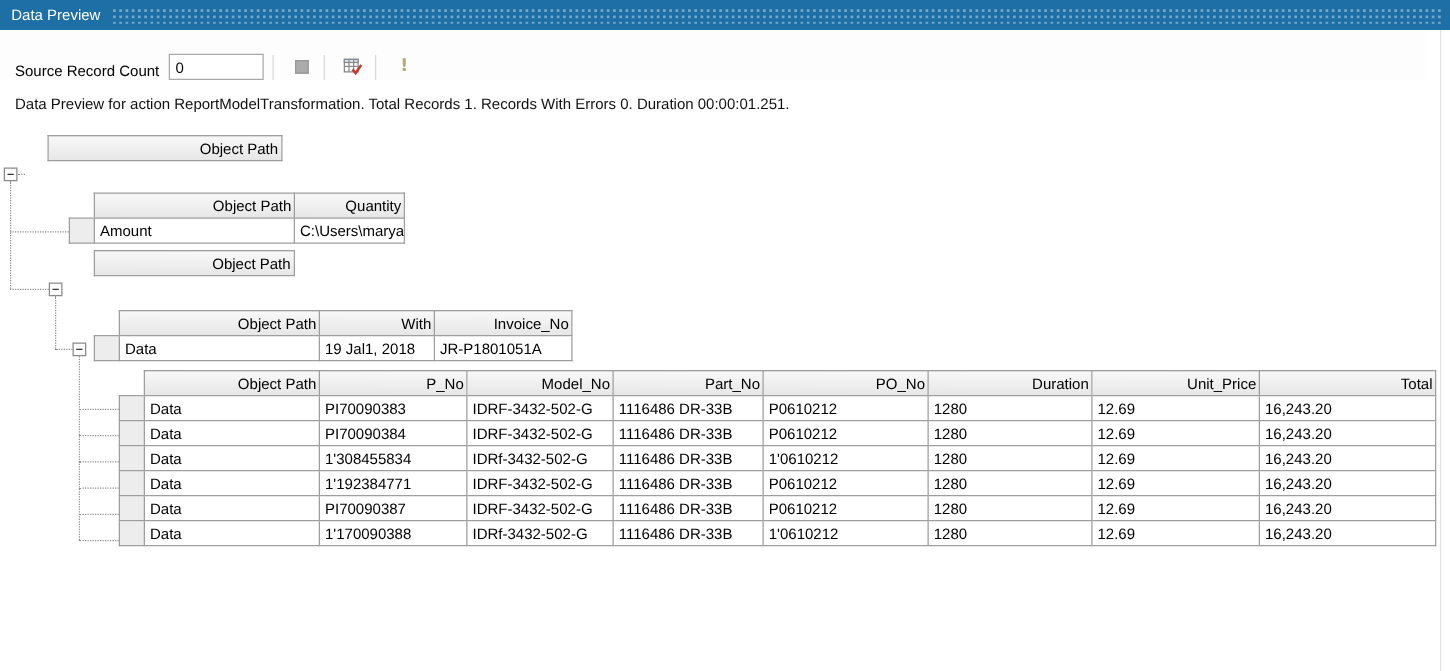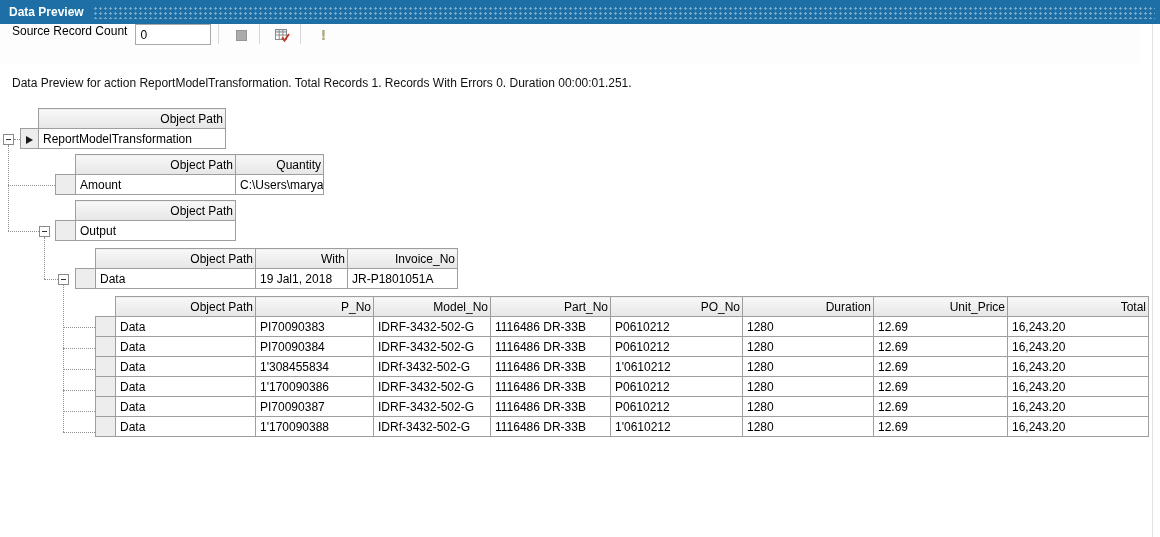--- a/index.html
+++ b/index.html
@@ -11,32 +11,32 @@
     overflow:hidden;
     color:#000;
   }
   
   .titlebar {
     position:absolute; left:0; top:0; width:1160px; height:24px;
     background:#1d6fa5;
     display:flex; align-items:center;
   }
   .titlebar .title {
-    color:#fff; font-size:12px; font-weight:bold;
+    color:#fff; font-size:12px; font-weight:normal;
     padding:0 9px; white-space:nowrap;
   }
   .title-pattern {
     flex:1; height:13px; margin-right:5px;
     background-image: radial-gradient(rgba(255,255,255,0.40) 1px, rgba(0,0,0,0) 1.1px);
     background-size:5px 5px;
   }
   
   .toolbar {
     position:absolute; left:0; top:24px; width:1140px; height:40px;
-    display:flex; align-items:flex-start; padding-left:12px;
+    display:flex; align-items:flex-end; padding-left:12px;
     background:#fdfdfd;
   }
   .tb-label { font-size:12px; }
   .tb-input {
     width:76px; height:21px; margin-left:8px;
     border:1px solid #a9a9a9; font-size:12px; padding:0 4px;
     font-family:inherit; background:#fff;
   }
   .tb-sep { width:1px; height:20px; background:#d8d8d8; margin:0 7px; }
   .icon-btn {
@@ -119,24 +119,20 @@
 <table class="grid" style="left:20px; top:108px; width:205px;">
   <colgroup>
       <col style="width:18px">
       <col style="width:187px">
     </colgroup>
   <tbody>
       <tr>
     <td class="ghost"></td>
     <td class="hdr">Object Path</td>
   </tr>
-  <tr>
-    <td class="sel"><span class="row-arrow"></span></td>
-    <td>ReportModelTransformation</td>
-  </tr>
 </tbody>
   </table>
 
 <table class="grid" style="left:55px; top:154px; width:268px;">
   <colgroup>
       <col style="width:20px">
       <col style="width:160px">
       <col style="width:88px">
     </colgroup>
   <tbody>
@@ -155,24 +151,20 @@
 
 <table class="grid" style="left:55px; top:200px; width:180px;">
   <colgroup>
       <col style="width:20px">
       <col style="width:160px">
     </colgroup>
   <tbody>
       <tr>
     <td class="ghost"></td>
     <td class="hdr">Object Path</td>
-  </tr>
-  <tr>
-    <td class="sel"></td>
-    <td>Output</td>
   </tr>
 </tbody>
   </table>
 
 <table class="grid" style="left:75px; top:248px; width:382px;">
   <colgroup>
       <col style="width:20px">
       <col style="width:160px">
       <col style="width:92px">
       <col style="width:110px">
@@ -246,21 +238,21 @@
     <td>IDRf-3432-502-G</td>
     <td>1116486 DR-33B</td>
     <td>1'0610212</td>
     <td>1280</td>
     <td>12.69</td>
     <td>16,243.20</td>
   </tr>
   <tr>
     <td class="sel"></td>
     <td>Data</td>
-    <td>1'170090386</td>
+    <td>1'192384771</td>
     <td>IDRF-3432-502-G</td>
     <td>1116486 DR-33B</td>
     <td>P0610212</td>
     <td>1280</td>
     <td>12.69</td>
     <td>16,243.20</td>
   </tr>
   <tr>
     <td class="sel"></td>
     <td>Data</td>

